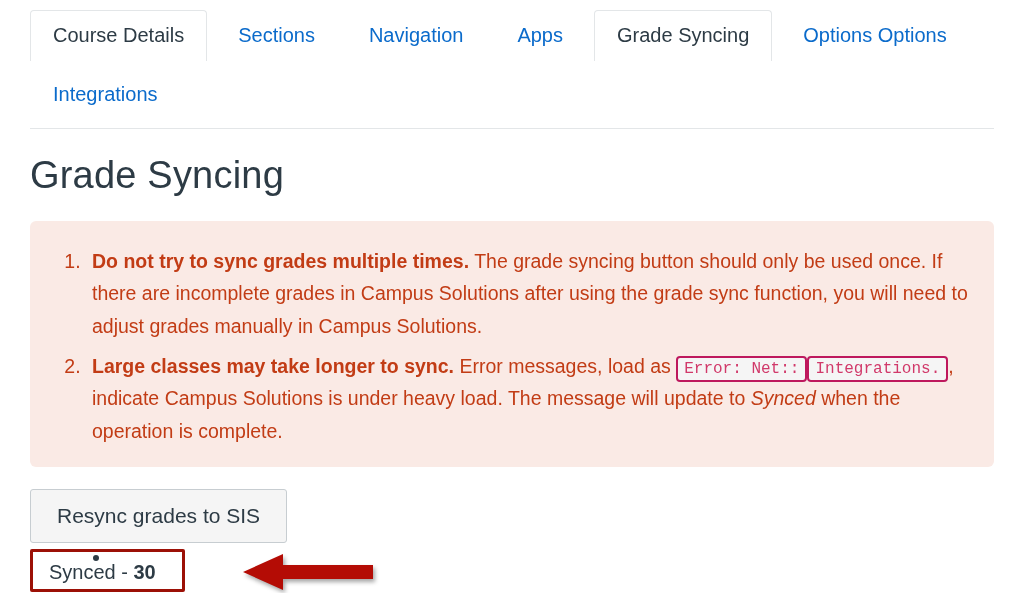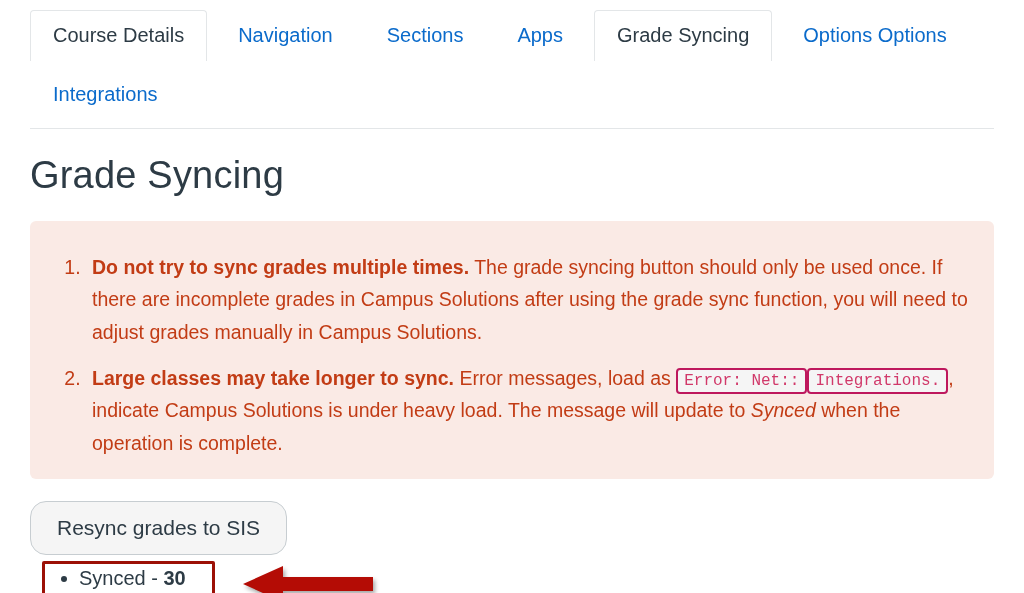--- a/index.html
+++ b/index.html
@@ -75,21 +75,21 @@
     box-sizing: border-box;
   }
   .warning-list {
     margin: 0;
     padding: 0 0 0 34px;
     color: #c23c15;
     font-size: 19.5px;
     line-height: 1.66;
   }
   .warning-list li {
-    margin: 14px 0 2px 0;
+    margin: 8px 0 2px 0;
     padding-left: 6px;
   }
   .warning-list b { font-weight: bold; }
   .warning-list i { font-style: italic; }
   code.inline-code {
     font-family: "Liberation Mono", "DejaVu Sans Mono", monospace;
     font-size: 16px;
     color: #d1396a;
     background: #f5f5f5;
     border: 2px solid #be185d;
@@ -100,43 +100,44 @@
 
   
   .btn-area { margin: 22px 30px 0 30px; }
   .btn {
     display: inline-block;
     font-family: "Liberation Sans", sans-serif;
     font-size: 21px;
     color: #2D3B45;
     background: #f5f5f5;
     border: 1px solid #c7cdd1;
-    border-radius: 16px;
+    border-radius: 3px;
     padding: 14px 26px;
     cursor: pointer;
     line-height: 1.15;
   }
 
   
   .status-row {
     position: relative;
     margin: 6px 30px 0 30px;
     height: 46px;
   }
   .status-highlight {
     position: absolute;
-    left: 12px;
+    left: 0;
     top: 0;
     border: 3px solid #9c1006;
     background: #ffffff;
     border-radius: 2px;
     padding: 3px 26px 5px 16px;
     box-sizing: border-box;
     display: flex;
     align-items: center;
+    flex-direction: column;
   }
   .status-bullet {
     width: 6px;
     height: 6px;
     background: #2D3B45;
     border-radius: 50%;
     display: inline-block;
     margin-right: 12px;
     flex: 0 0 auto;
   }
@@ -156,22 +157,22 @@
     height: 36px;
     filter: drop-shadow(2px 3px 2px rgba(0,0,0,0.35));
   }
 </style>
 </head>
 <body>
 
 <div class="tabs-wrap">
   <div class="tabs">
     <a class="tab boxed" href="#">Course Details</a>
+    <a class="tab" href="#">Sections</a>
     <a class="tab" href="#">Navigation</a>
-    <a class="tab" href="#">Sections</a>
     <a class="tab" href="#">Apps</a>
     <a class="tab boxed" href="#">Grade Syncing</a>
     <a class="tab" href="#">Options Options</a>
     <div class="tab-row2">
       <a class="tab" href="#">Integrations</a>
     </div>
   </div>
 </div>
 <hr class="hr">
 

